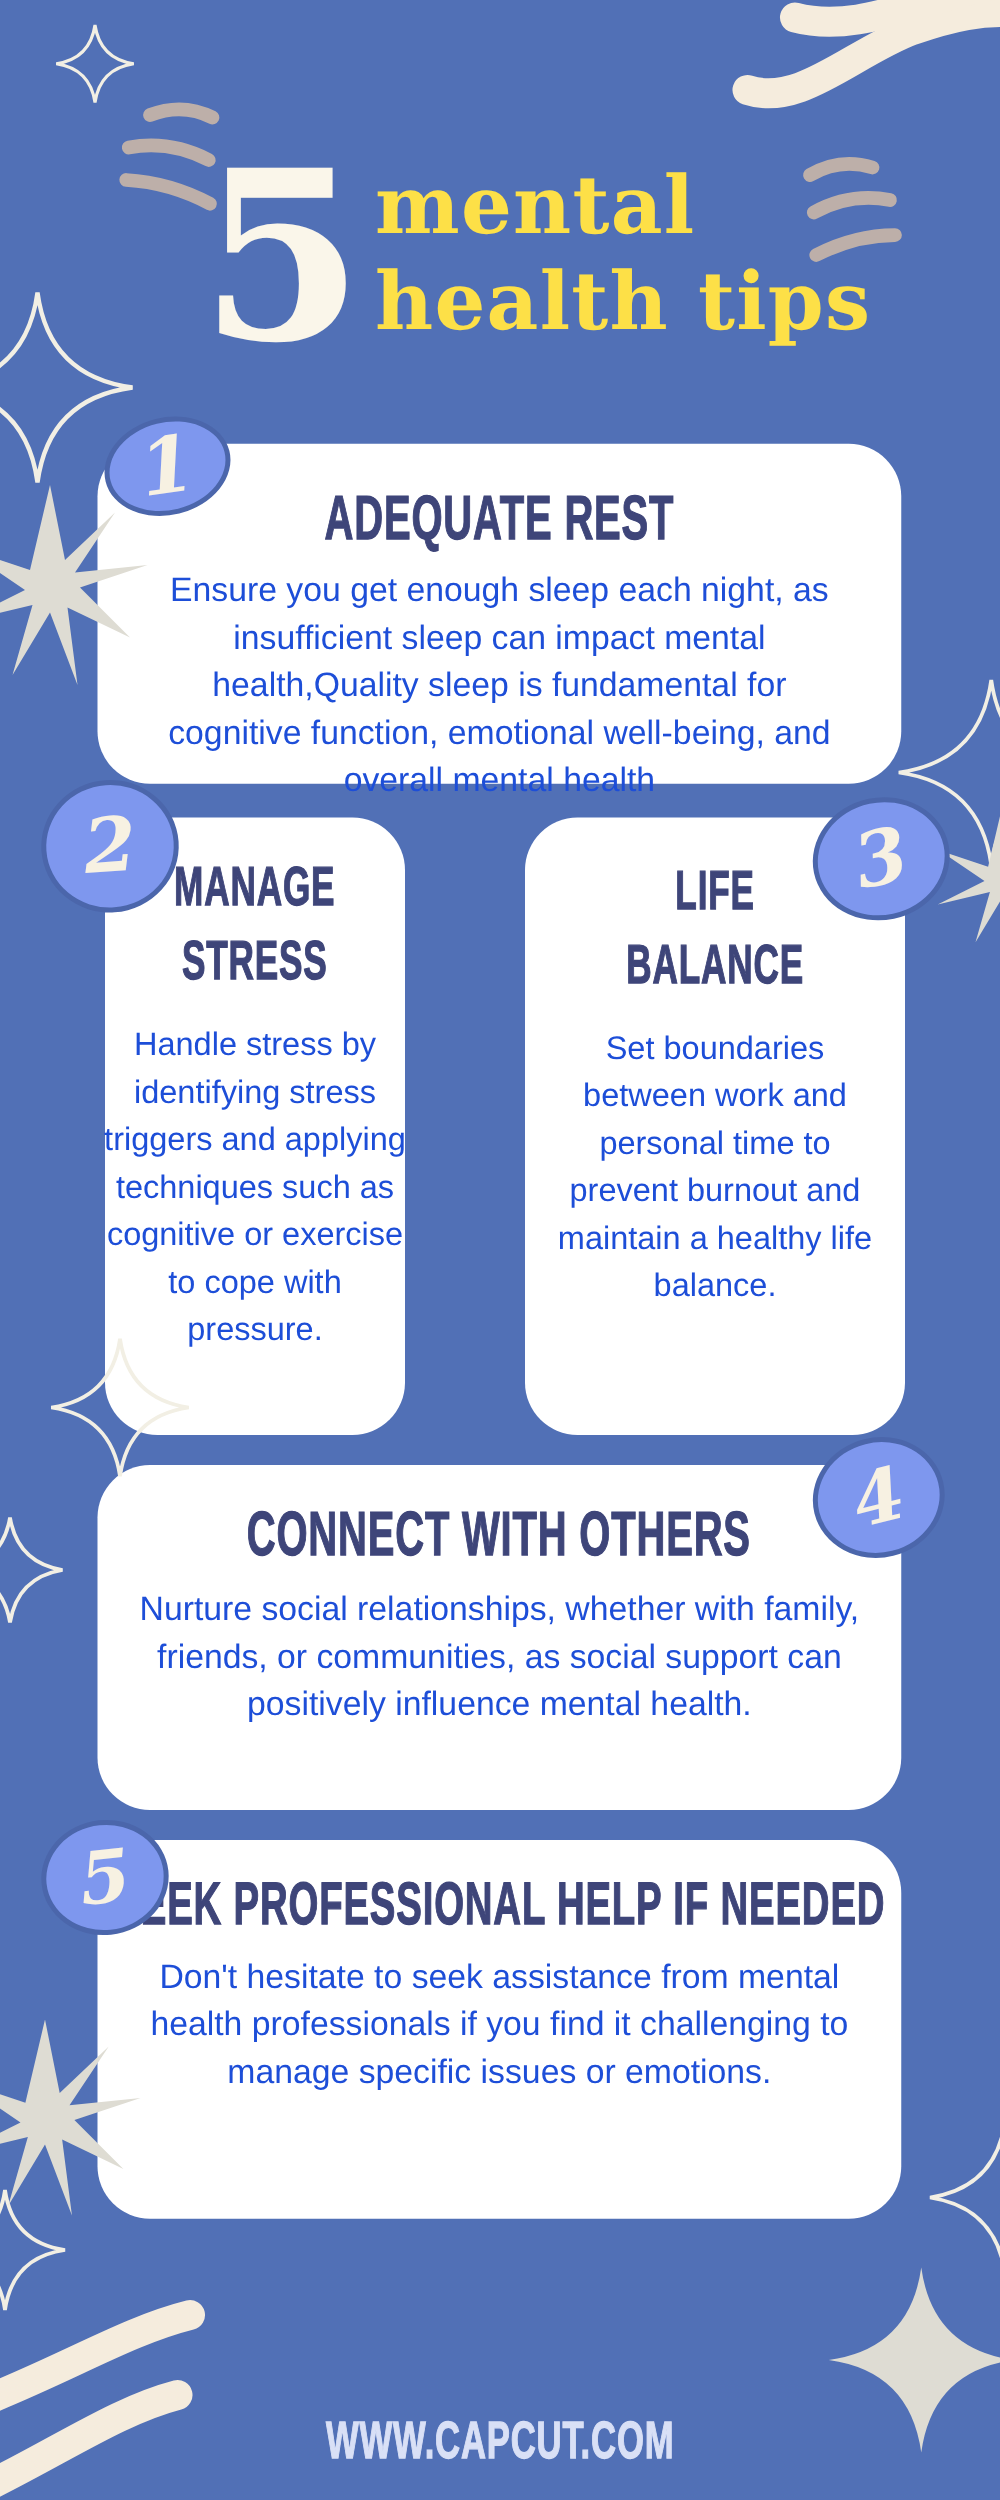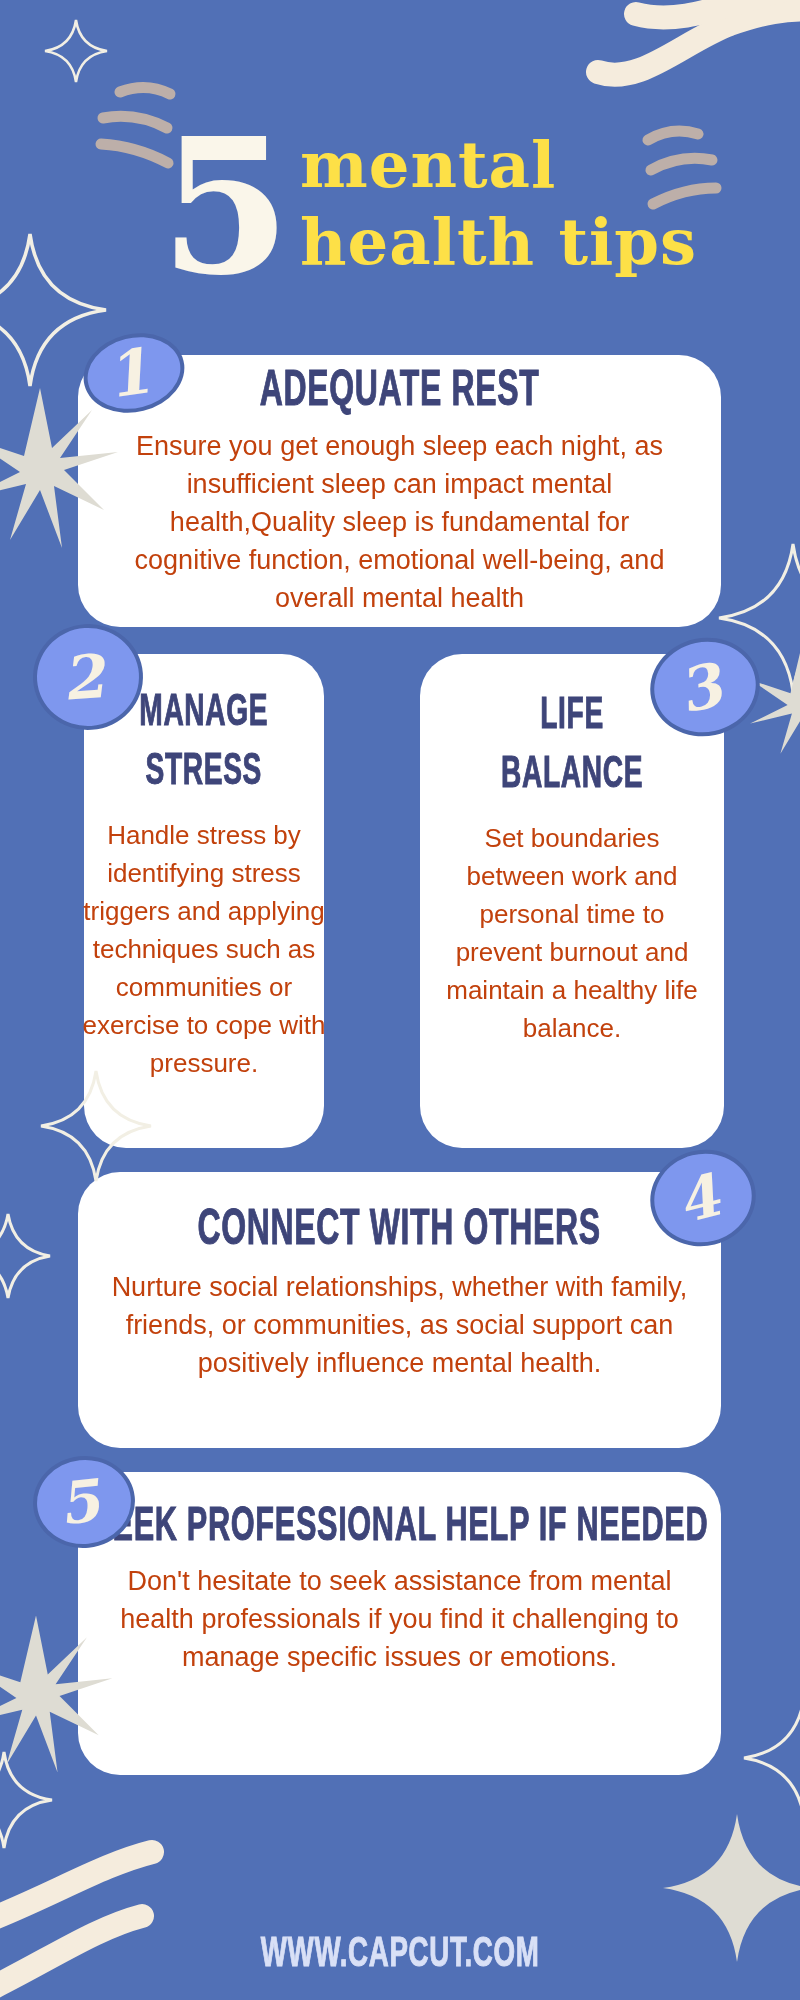--- a/index.html
+++ b/index.html
@@ -21,39 +21,39 @@
     font-family:"DejaVu Serif", serif;font-weight:bold;
     font-size:64px;line-height:77px;color:#fde047;
     white-space:pre;letter-spacing:1px;z-index:2;
   }
 
   
   .card{
     position:absolute;background:#ffffff;border-radius:42px;z-index:2;
     display:flex;flex-direction:column;align-items:center;box-sizing:border-box;
   }
-  #card1{left:78px;top:355px;width:643px;height:272px;padding-top:8px;}
+  #card1{left:78px;top:355px;width:643px;height:272px;padding-top:34px;}
   #card2{left:84px;top:654px;width:240px;height:494px;padding-top:26px;}
   #card3{left:420px;top:654px;width:304px;height:494px;padding-top:29px;}
   #card4{left:78px;top:1172px;width:643px;height:276px;padding-top:30px;}
   #card5{left:78px;top:1472px;width:643px;height:303px;padding-top:28px;}
 
   .card-title-wrap{display:flex;justify-content:center;width:100%;}
   .card-title{
     color:#3e4579;font-weight:bold;text-align:center;
     white-space:pre;transform:scaleX(0.64);transform-origin:center;
     -webkit-text-stroke:1px #3e4579;letter-spacing:1px;
   }
   #card1 .card-title{font-size:50px;line-height:50px;}
   #card2 .card-title,#card3 .card-title{font-size:44px;line-height:59px;}
   #card4 .card-title{font-size:50px;line-height:50px;}
   #card5 .card-title{font-size:48px;line-height:48px;}
 
   .card-body{
-    color:#c2410c;text-align:center;font-weight:500;
+    color:#1d4ed8;text-align:center;font-weight:500;
     font-size:27px;line-height:38px;margin-top:14px;
   }
   #card1 .card-body{width:572px;}
   #card2 .card-body,#card3 .card-body{width:254px;font-size:26px;margin-top:18px;}
   #card4 .card-body{width:600px;margin-top:16px;}
   #card5 .card-body{width:604px;}
 
   
   .badge{
     position:absolute;border-radius:50%;z-index:4;
@@ -100,21 +100,21 @@
     <div class="card-title">ADEQUATE REST</div>
   </div>
   <div class="card-body">Ensure you get enough sleep each night, as insufficient sleep can impact mental health,Quality sleep is fundamental for cognitive function, emotional well-being, and overall mental health</div>
 </div>
 
 <div class="card" id="card2">
   <div class="card-title-wrap">
     <div class="card-title">MANAGE
 STRESS</div>
   </div>
-  <div class="card-body">Handle stress by identifying stress triggers and applying techniques such as communities or exercise to cope with pressure.</div>
+  <div class="card-body">Handle stress by identifying stress triggers and applying techniques such as cognitive or exercise to cope with pressure.</div>
 </div>
 
 <div class="card" id="card3">
   <div class="card-title-wrap">
     <div class="card-title">LIFE
 BALANCE</div>
   </div>
   <div class="card-body">Set boundaries between work and personal time to prevent burnout and maintain a healthy life balance.</div>
 </div>
 

